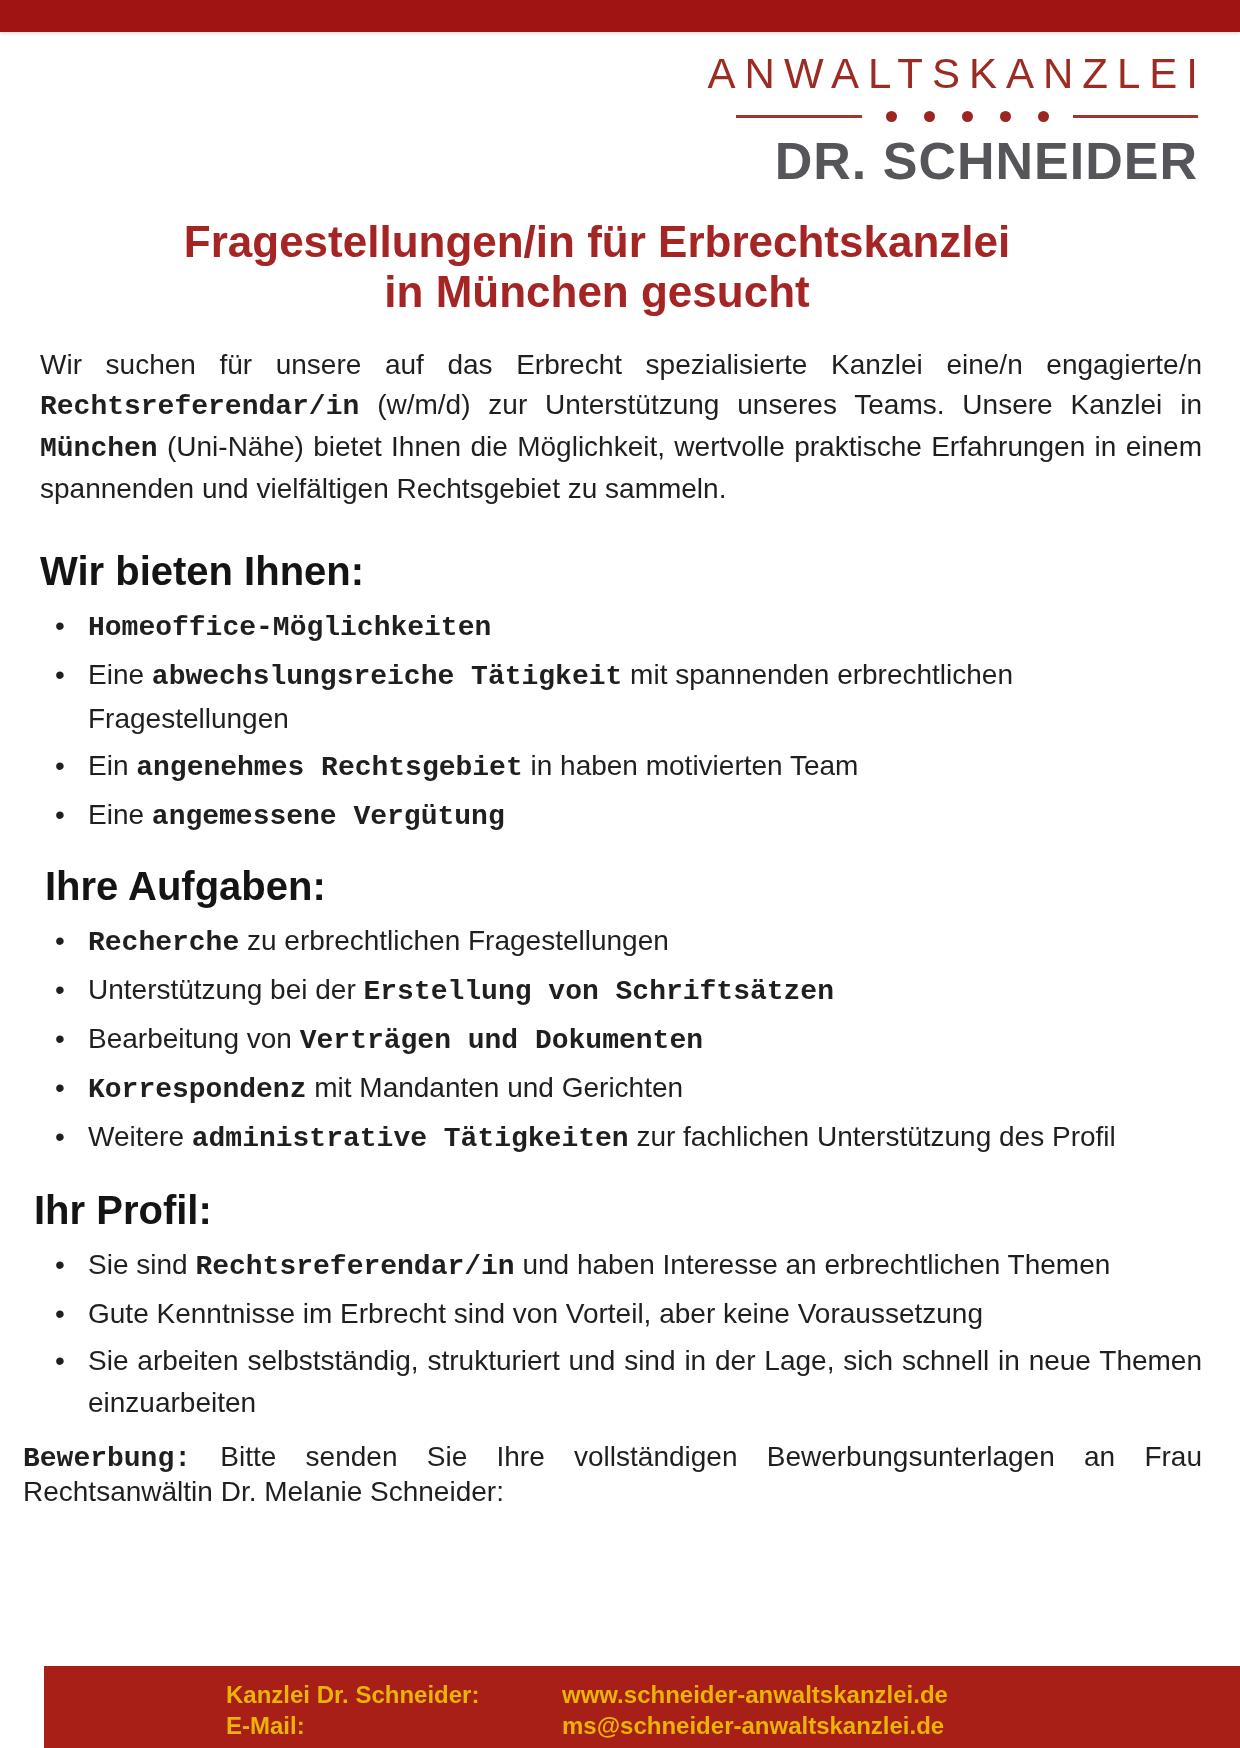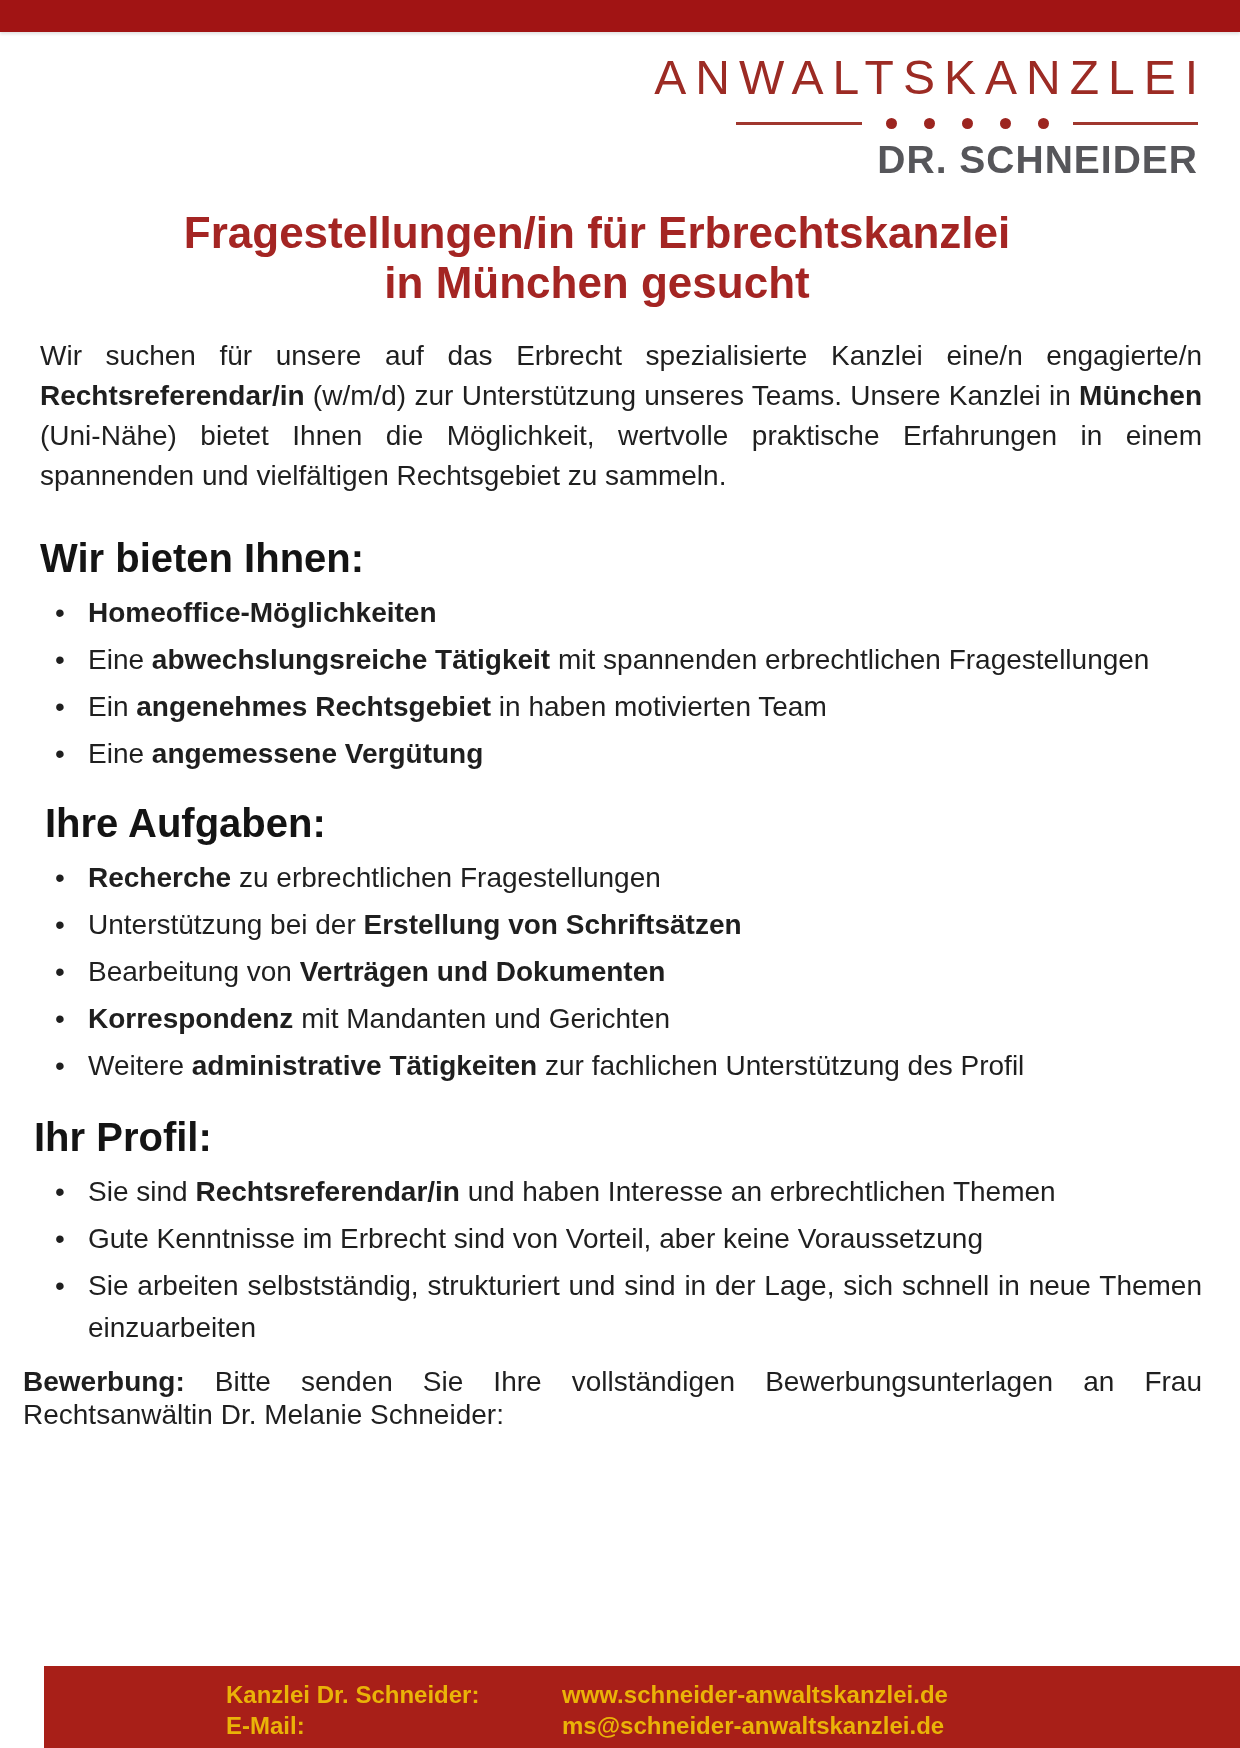--- a/index.html
+++ b/index.html
@@ -22,21 +22,21 @@
   }
 
   
   .logo {
     margin: 18px 42px 0 0;
     display: flex;
     flex-direction: column;
     align-items: flex-end;
   }
   .logo-name {
-    font-size: 48px;
+    font-size: 42px;
     font-weight: 400;
     letter-spacing: 9px;
     margin-right: -9px;
     color: #9c2b24;
     white-space: nowrap;
   }
   .logo-divider {
     display: flex;
     align-items: center;
     width: 462px;
@@ -53,21 +53,21 @@
     margin: 0 24px;
   }
   .logo-divider .dot {
     width: 11px;
     height: 11px;
     border-radius: 50%;
     background: #9c2520;
   }
   .logo-sub {
     margin-top: 9px;
-    font-size: 39px;
+    font-size: 52px;
     font-weight: 700;
     letter-spacing: 1px;
     color: #56565a;
     white-space: nowrap;
   }
 
   
   .title {
     margin-top: 26px;
     padding-right: 46px;
@@ -80,21 +80,21 @@
 
   
   .content { padding: 0 38px 0 40px; }
 
   .intro {
     margin-top: 28px;
     font-size: 28px;
     line-height: 40px;
     text-align: justify;
   }
-  .b { font-weight: 700; }
+  .b { font-weight: 700; font-family: Liberation Mono, monospace; }
 
   h2 {
     font-size: 40px;
     line-height: 36px;
     font-weight: 700;
     color: #141414;
     margin: 0;
   }
   .h-offer   { margin-top: 44px; }
   .h-tasks   { margin-top: 30px; margin-left: 5px; }

